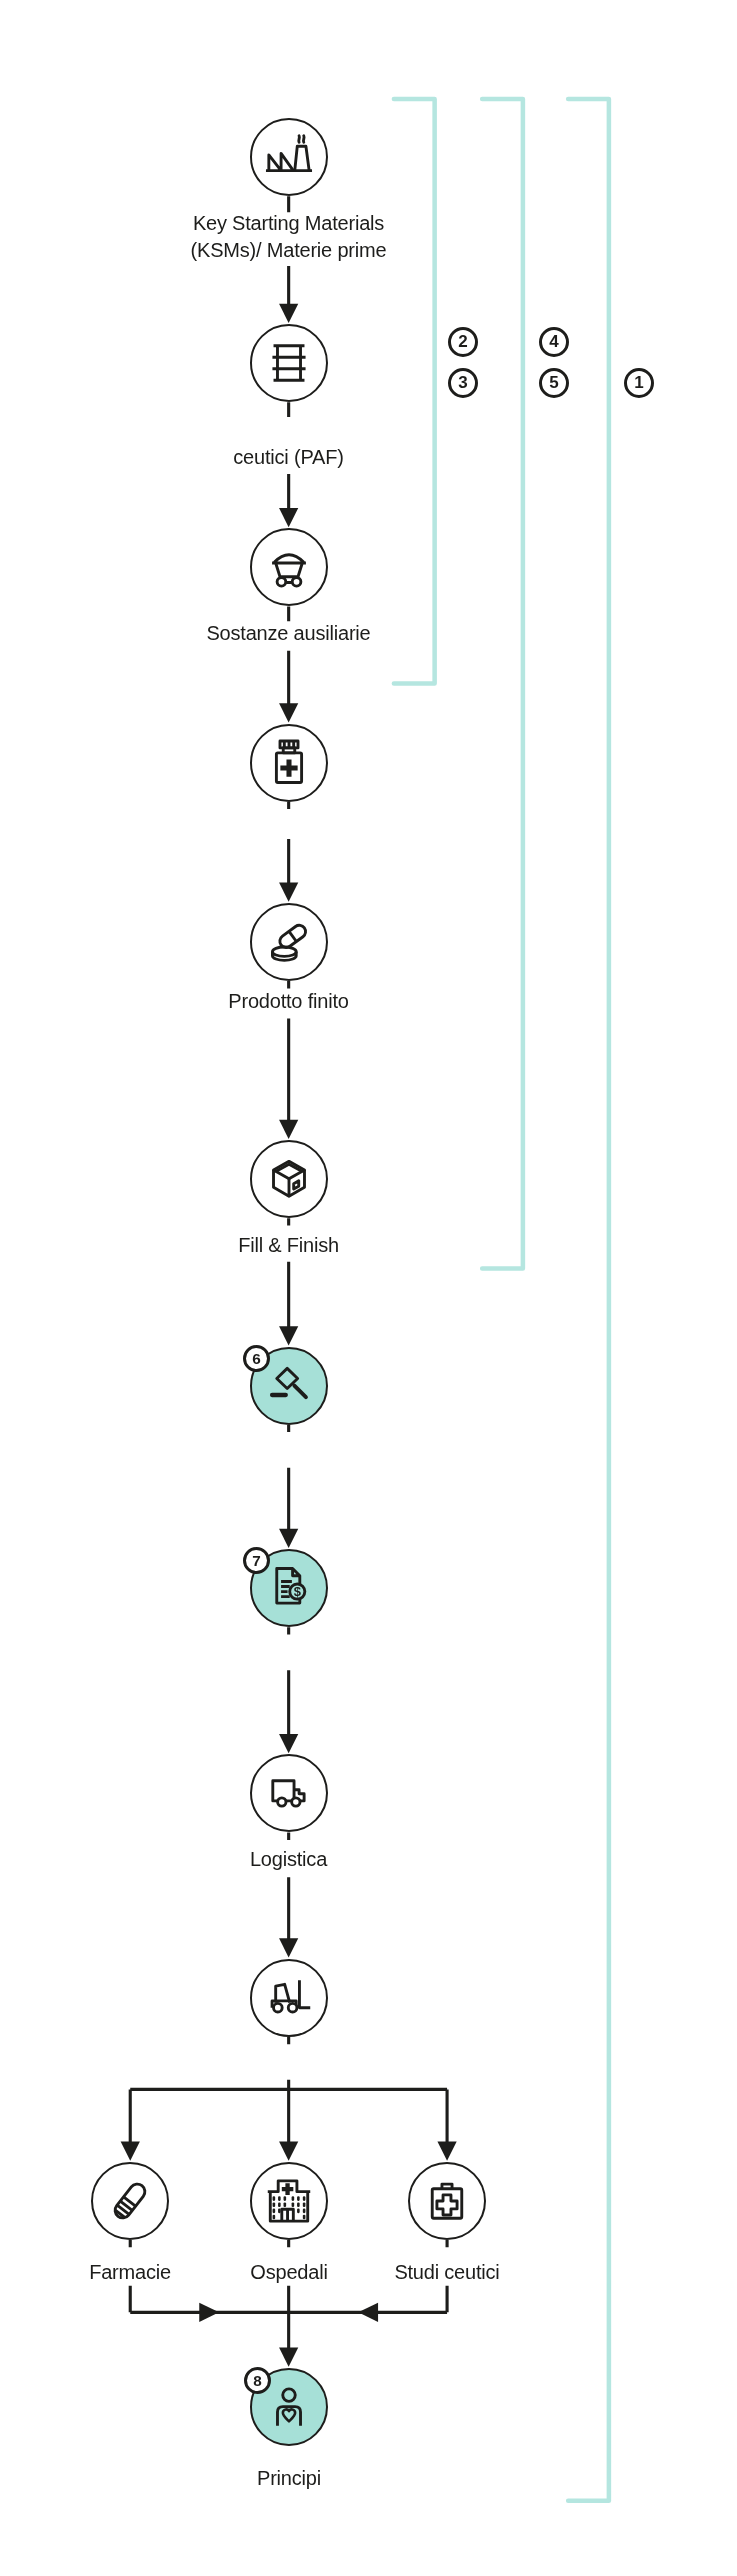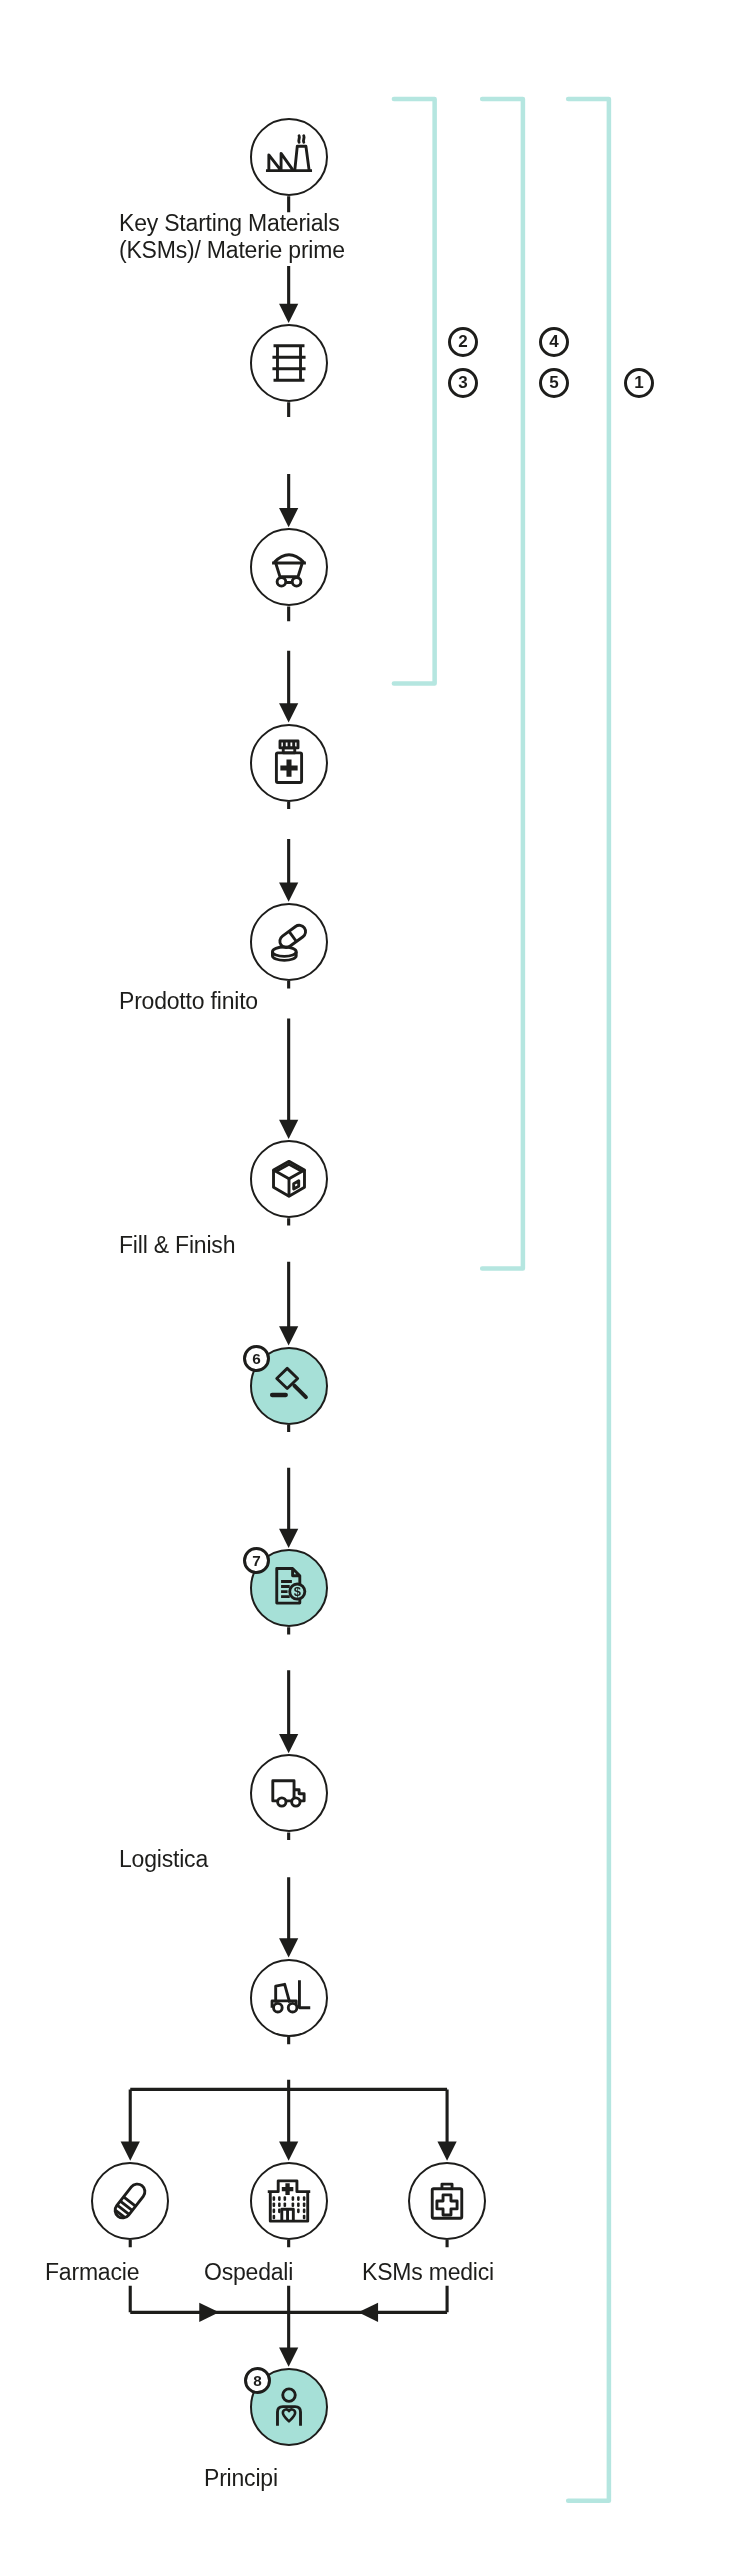--- a/index.html
+++ b/index.html
@@ -17,21 +17,21 @@
   .wires{position:absolute;left:0;top:0;}
   .node{
     position:absolute;width:78px;height:78px;box-sizing:border-box;
     border:2.8px solid var(--ink);border-radius:50%;background:#fff;
     display:flex;align-items:center;justify-content:center;
   }
   .node.accent{background:var(--teal-fill);}
   .node svg{display:block;}
   .icon{stroke:var(--ink);fill:none;stroke-width:4;stroke-linejoin:round;}
   .label{
-    position:absolute;font-size:23px;line-height:26.6px;text-align:left;
+    position:absolute;font-size:20px;line-height:26.6px;text-align:center;
     letter-spacing:-0.2px;white-space:nowrap;color:var(--ink);
   }
   .badge{
     position:absolute;box-sizing:border-box;border-radius:50%;background:#fff;
     border:3.4px solid var(--ink);display:flex;align-items:center;justify-content:center;
     font-weight:bold;color:var(--ink);
   }
   .badge.legend{width:30px;height:30px;font-size:17px;}
   .badge.marker{width:27px;height:27px;font-size:15.3px;}
 </style>
@@ -84,28 +84,30 @@
     </svg>
   </div>
   <div class="label" style="left:119px;top:210px;width:339px">Key Starting Materials</div>
   <div class="label" style="left:119px;top:237px;width:339px">(KSMs)/ Materie prime</div>
 
   <div class="node" style="left:250px;top:324px">
     <svg class="icon" width="72" height="72" viewBox="0 0 100 100">
       <path d="M28.5 26 H71.5 M28.5 74 H71.5 M27 42 H73 M27 58 H73 M34 26 V74 M66 26 V74"></path>
     </svg>
   </div>
+  <div class="label" style="left:119px;top:444px;width:339px">ceutici (PAF)</div>
 
   <div class="node" style="left:250px;top:528px">
     <svg class="icon" width="72" height="72" viewBox="0 0 100 100">
       <path d="M29.5 43.5 Q50 22.5 70.5 43.5 M26.5 44.5 H73.5 M31.5 44.5 L68.5 44.5 L62.5 63.5 L37.5 63.5 Z M46 71.5 H54"></path>
       <circle cx="39.5" cy="70.5" r="6" fill="#fff"></circle>
       <circle cx="60.5" cy="70.5" r="6" fill="#fff"></circle>
     </svg>
   </div>
+  <div class="label" style="left:119px;top:620px;width:339px">Sostanze ausiliarie</div>
 
   <div class="node" style="left:250px;top:724px">
     <svg class="icon" width="72" height="72" viewBox="0 0 100 100">
       <rect x="37.5" y="19.5" width="25" height="9.5"></rect>
       <path d="M43.5 19.5 V29 M50 19.5 V29 M56.5 19.5 V29"></path>
       <rect x="42" y="29" width="16" height="7"></rect>
       <rect x="32.5" y="36" width="35" height="41" rx="2"></rect>
       <path d="M46.5 45 h7 v8.5 h8.5 v7 h-8.5 v8.5 h-7 v-8.5 h-8.5 v-7 h8.5 Z" fill="#1d1d1b" stroke="none"></path>
     </svg>
   </div>
@@ -210,21 +212,21 @@
   </div>
   <div class="label" style="left:204px;top:2259px;width:170px">Ospedali</div>
 
   <div class="node" style="left:408px;top:2162px">
     <svg class="icon" width="72" height="72" viewBox="0 0 100 100">
       <path d="M43 33 V26.5 H57 V33"></path>
       <rect x="29.5" y="33" width="41" height="41" rx="2"></rect>
       <path d="M44.5 41.5 h11 v8.5 h8.5 v11 h-8.5 v8.5 h-11 v-8.5 h-8.5 v-11 h8.5 Z"></path>
     </svg>
   </div>
-  <div class="label" style="left:362px;top:2259px;width:170px">KSMs medici</div>
+  <div class="label" style="left:362px;top:2259px;width:170px">Studi ceutici</div>
 
   <div class="node accent" style="left:250px;top:2368px">
     <svg class="icon" width="72" height="72" viewBox="0 0 100 100">
       <circle cx="50" cy="33.5" r="8.7"></circle>
       <path d="M34 76 V57 Q34 49.5 41.5 49.5 H58.5 Q66 49.5 66 57 V76"></path>
       <path stroke-width="3.6" d="M50 70 C45.5 65.5 41.5 62 41.5 58.3 A4.6 4.6 0 0 1 50 55.6 A4.6 4.6 0 0 1 58.5 58.3 C58.5 62 54.5 65.5 50 70 Z"></path>
     </svg>
   </div>
   <div class="badge marker" style="left:244px;top:2367px">8</div>
   <div class="label" style="left:204px;top:2465px;width:170px">Principi</div>

